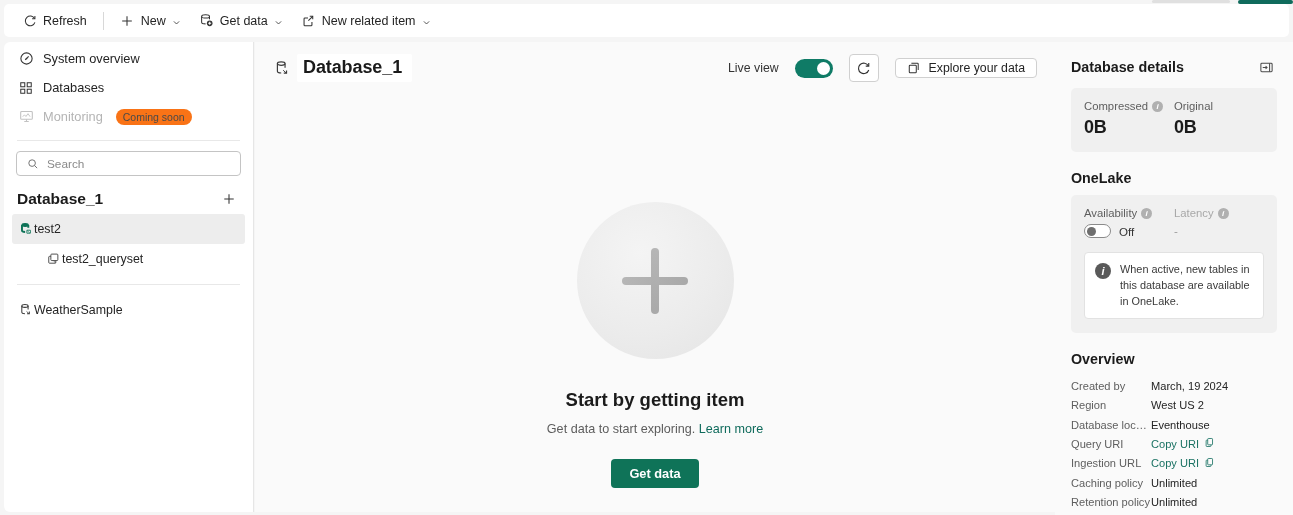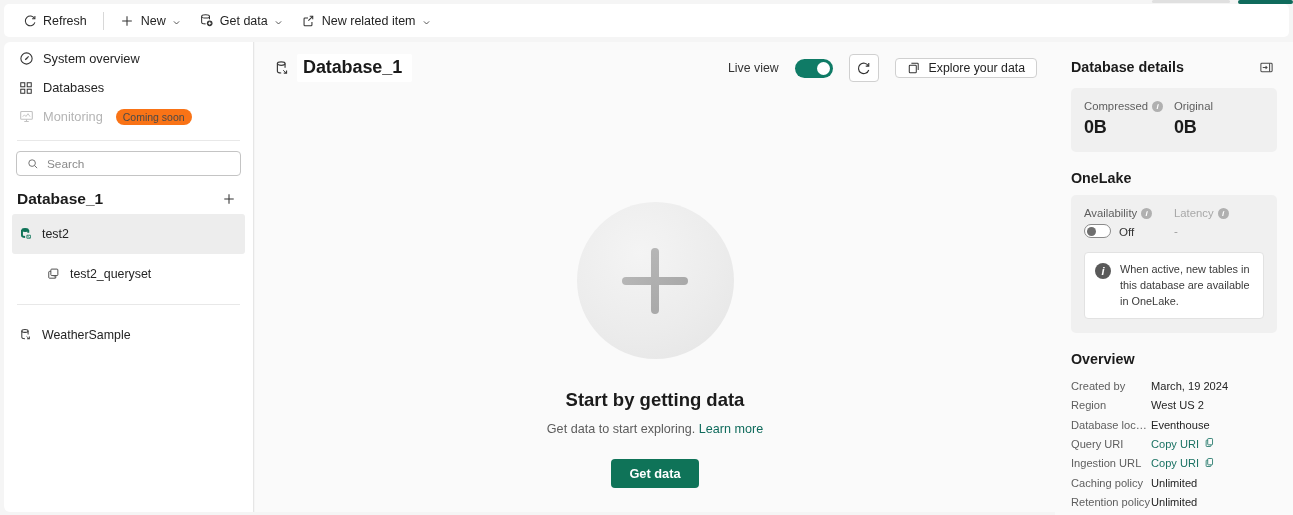--- a/index.html
+++ b/index.html
@@ -69,22 +69,22 @@
     font-family: "Liberation Sans", sans-serif; width: 100%; background: transparent;
   }
   .search-box input::placeholder { color: #8a8a8a; }
 
   .db-head-row { display: flex; align-items: center; justify-content: space-between; padding: 12px 13px 4px 13px; }
   .db-head-title { font-size: 15.5px; font-weight: 600; color: #1b1b1b; }
   .add-btn { width: 22px; height: 22px; display: flex; align-items: center; justify-content: center; border-radius: 3px; cursor: pointer; font-size: 17px; color: #333; }
 
   .tree { padding: 0 8px; }
   .tree-row {
-    display: flex; align-items: center; gap: 8px;
-    height: 40px; border-radius: 3px; font-size: 12.4px; color: #242424; cursor: pointer;
+    display: flex; align-items: center; 
+    height: 30px; border-radius: 3px; font-size: 12.4px; color: #242424; cursor: pointer;
   }
   .tree-row.selected { background: #ededed; }
   .tree-row.lvl1 { padding-left: 6px; }
   .tree-row.lvl2 { padding-left: 34px; }
   .tree-ico { width: 16px; height: 16px; display: inline-flex; align-items: center; justify-content: center; flex: 0 0 auto; }
   .tree-divider { height: 1px; background: #e8e8e8; margin: 10px 13px 10px 13px; }
 
   
   .center { position: absolute; top: 42px; left: 255px; width: 800px; height: 470px; background: #fafafa; }
   .center-head { position: relative; height: 52px; display: flex; align-items: center; padding: 0 18px 0 18px; }
@@ -373,21 +373,21 @@
       </div>
     </div>
 
     <div class="empty-state">
       <div class="plus-circle">
         <div class="plus-inner">
           <div class="plus-h"></div>
           <div class="plus-v"></div>
         </div>
       </div>
-      <div class="es-title">Start by getting data</div>
+      <div class="es-title">Start by getting item</div>
       <div class="es-sub">
         <span>Get data to start exploring.</span>
         <a>Learn more</a>
       </div>
       <button class="getdata-btn">Get data</button>
     </div>
   </div>
 
   <div class="details">
     <div class="det-head-row">

